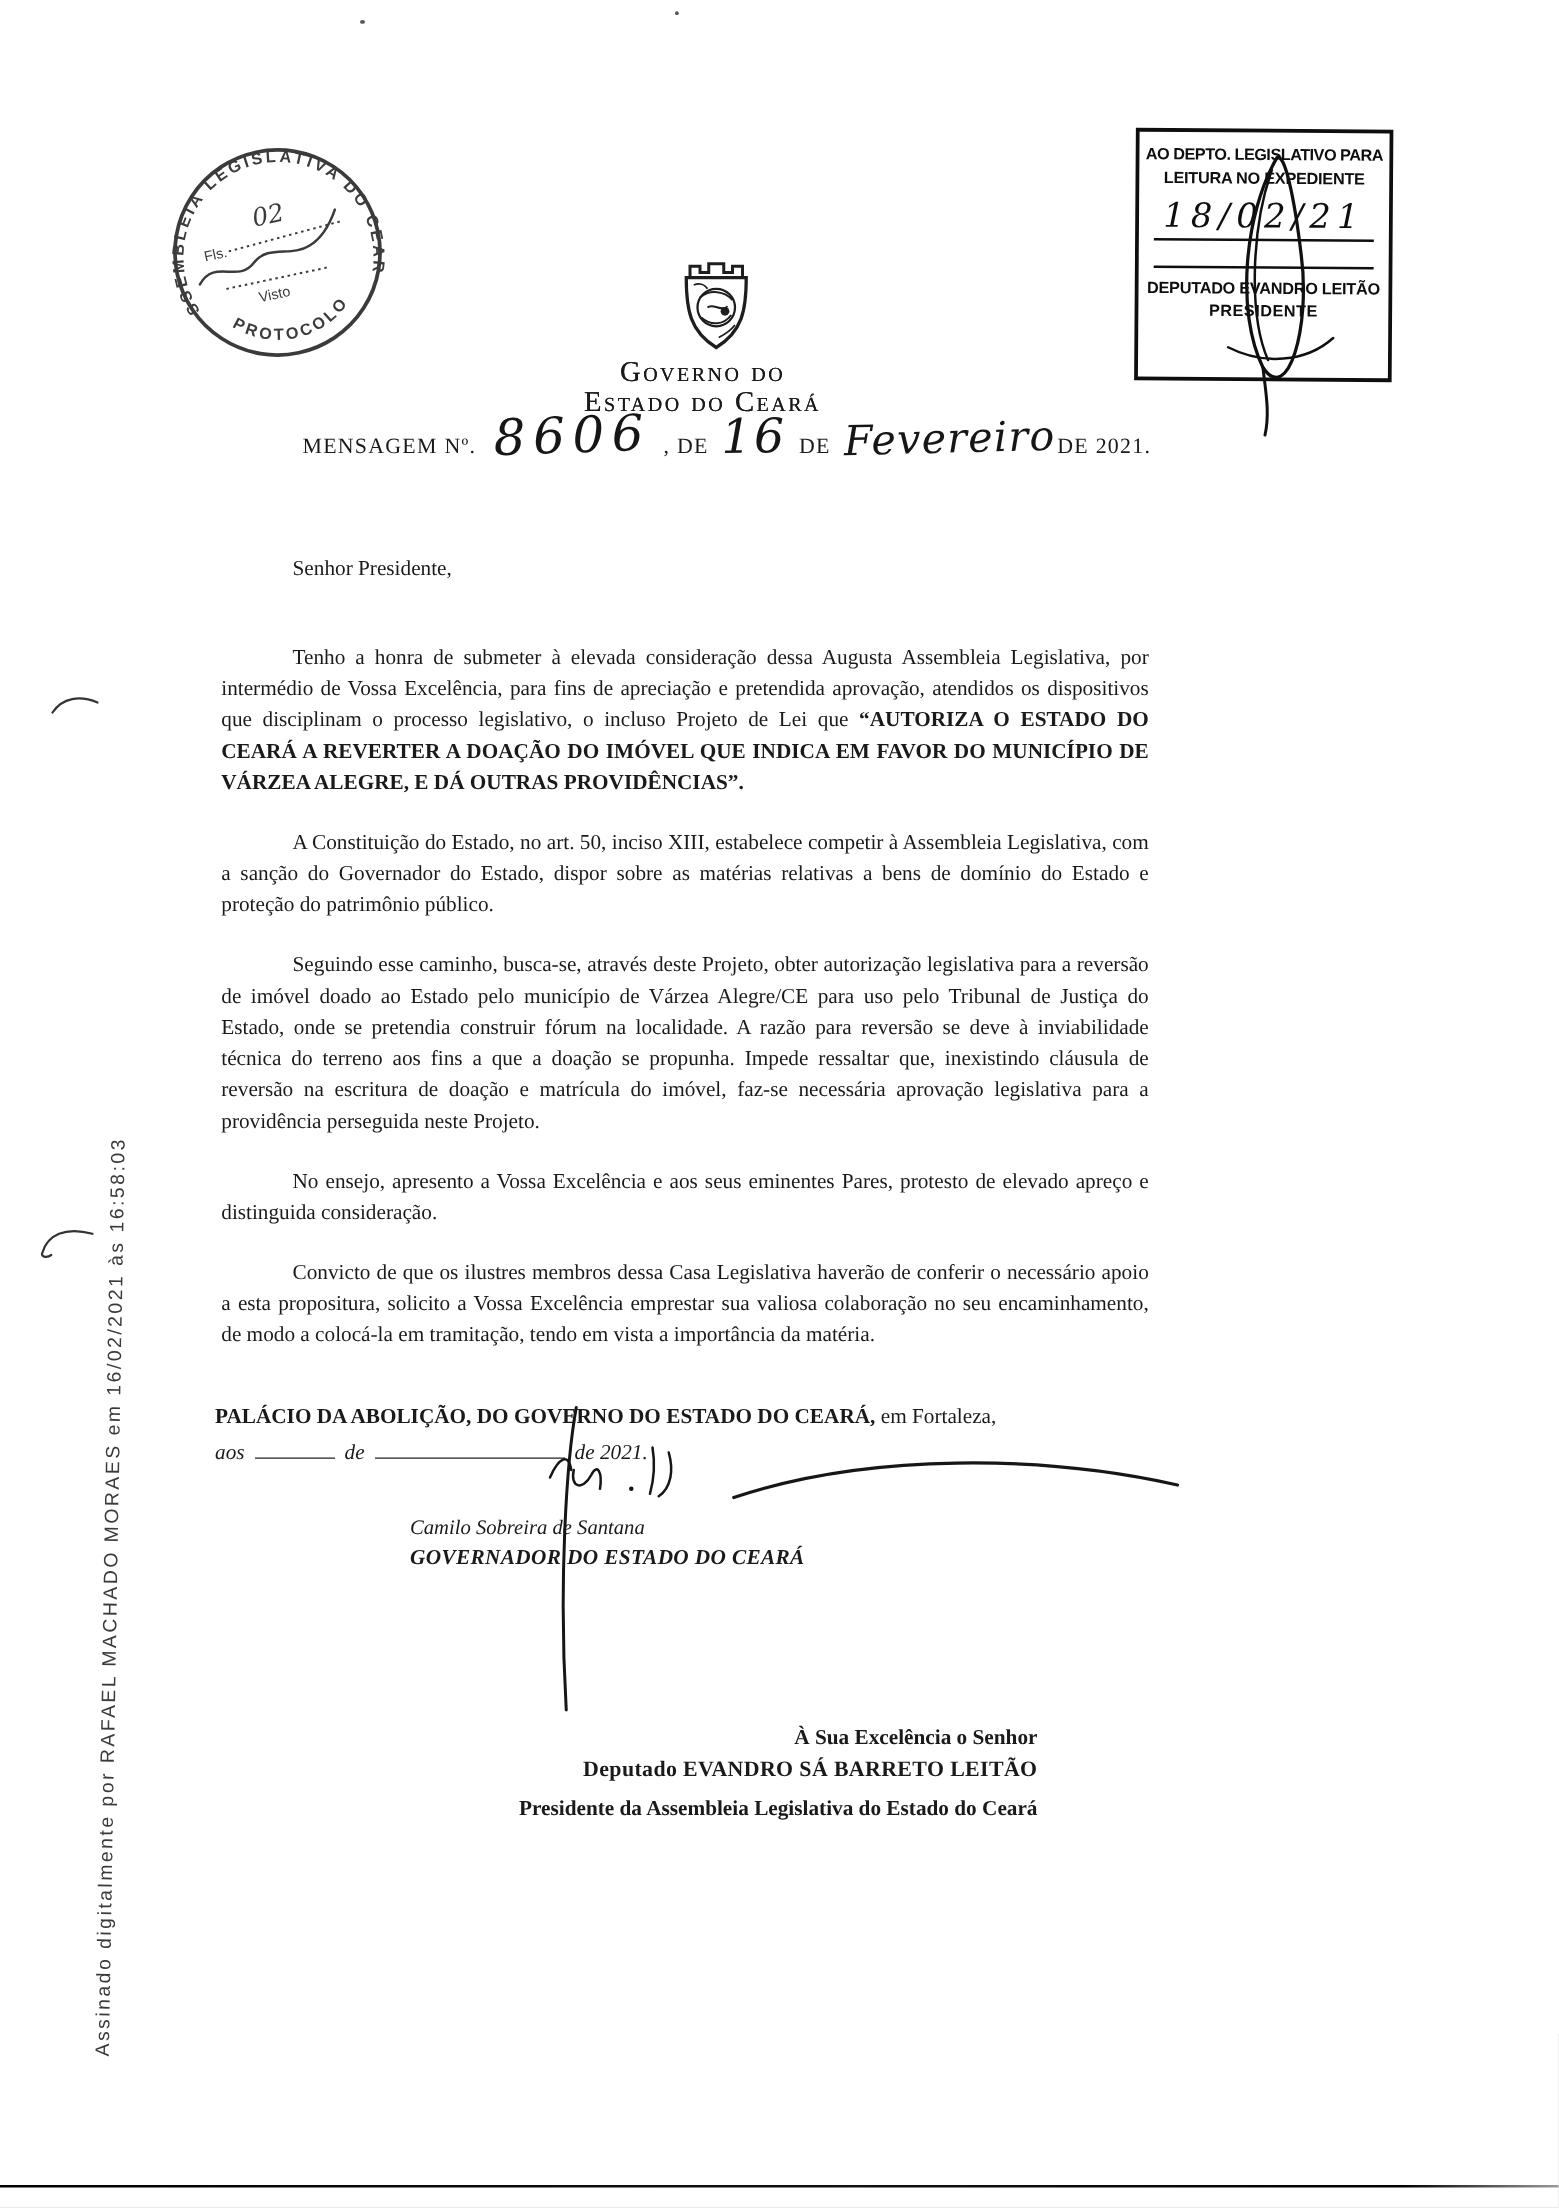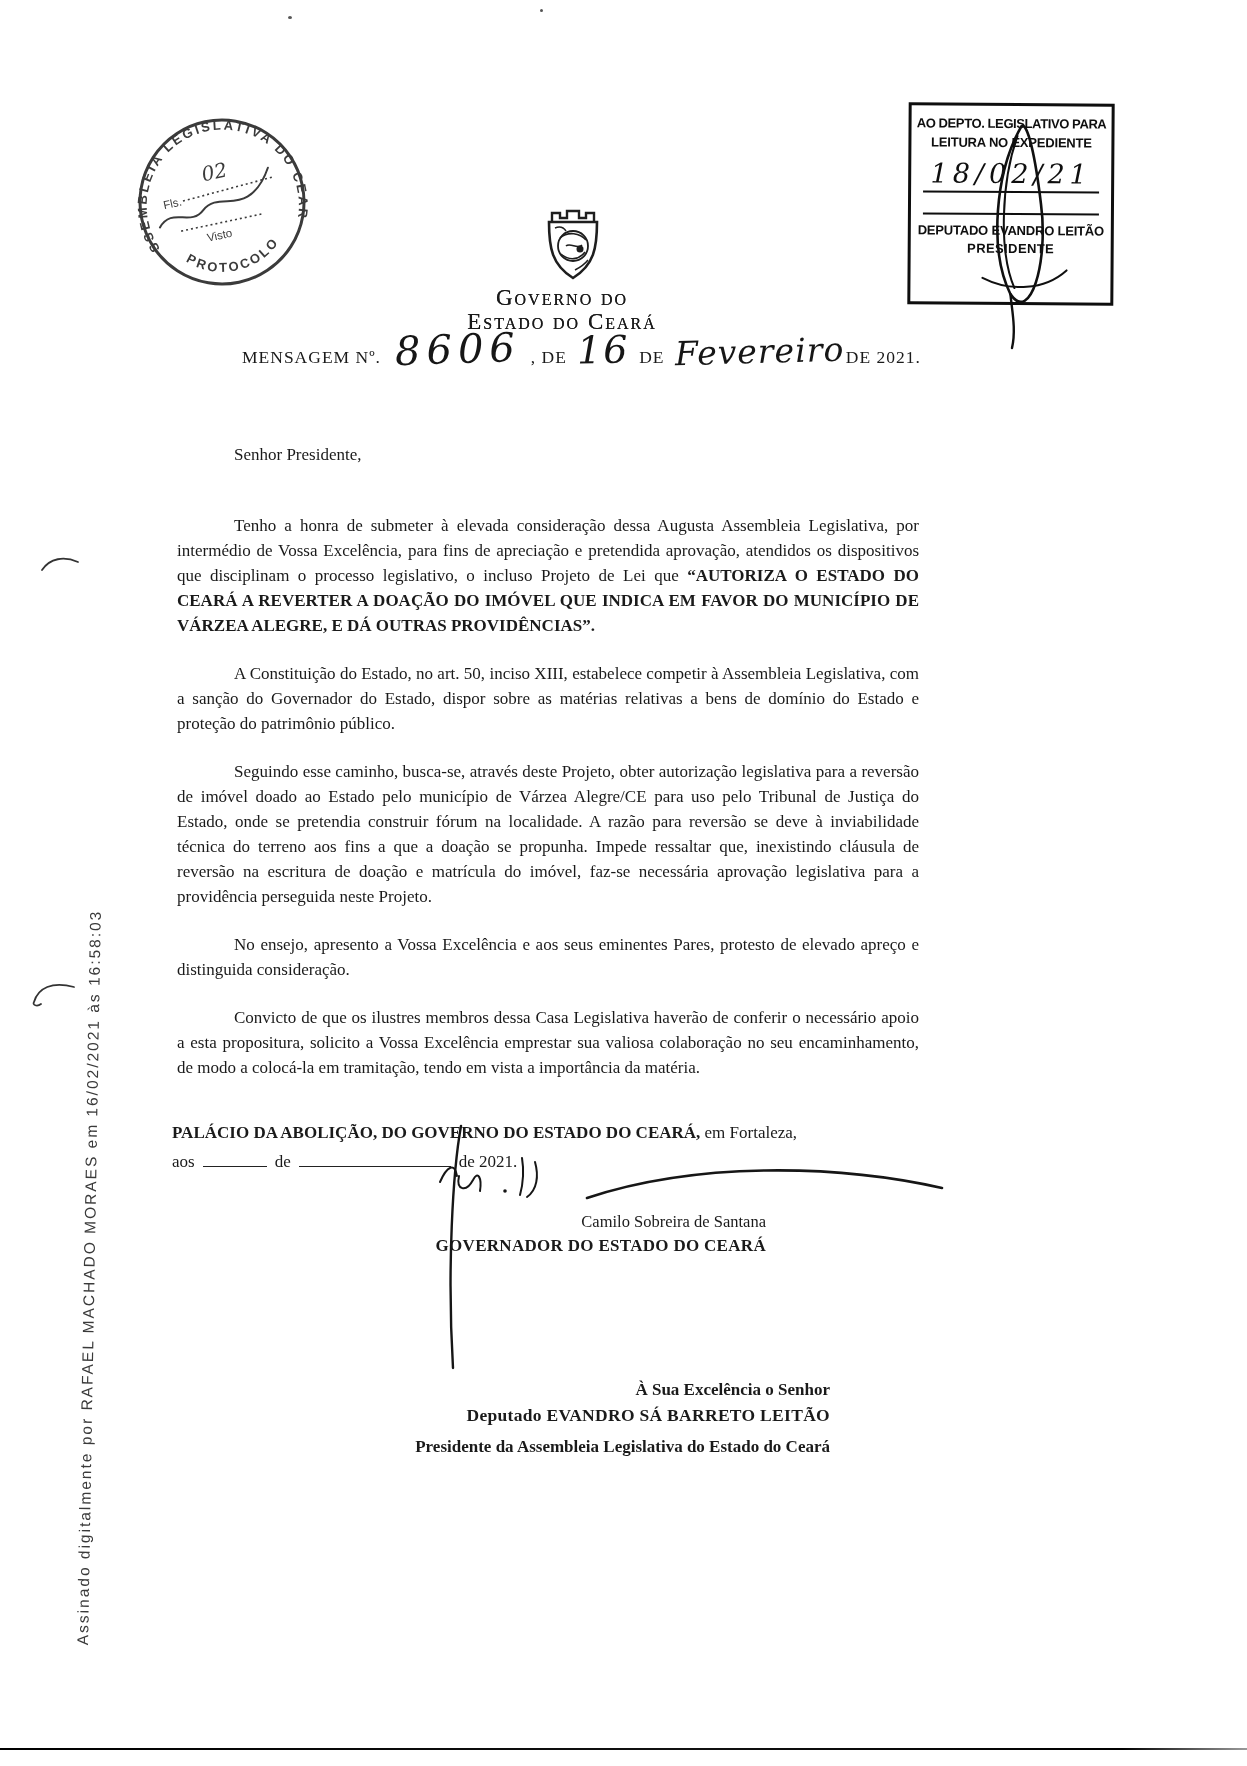--- a/index.html
+++ b/index.html
@@ -53,25 +53,25 @@
   .msg-day{font-size:38px;letter-spacing:2px;margin:0 10px;transform:rotate(-1deg);}
   .msg-month{font-size:33px;letter-spacing:1px;margin:0 2px 0 10px;transform:rotate(-1.5deg);}
   
   .body-block{position:absolute;left:177px;top:442px;width:742px;font-size:17px;line-height:25px;text-align:justify;}
   .salutation{margin:0 0 46px 0;text-indent:57px;}
   .para{margin:0 0 23px 0;text-indent:57px;}
   .bold-upper{font-weight:bold;}
   
   .closing{position:absolute;left:172px;top:1120px;width:740px;font-size:17px;line-height:26px;}
   .b{font-weight:bold;}
-  .aos-line{margin-top:3px;}
+  .aos-line{margin-top:3px;font-style:italic;}
   .blank{display:inline-block;border-bottom:1.5px solid #222;height:15px;vertical-align:baseline;}
   .blank1{width:64px;margin:0 8px;}
   .blank2{width:152px;margin:0 8px;}
-  .signer{position:absolute;left:356px;top:1212px;width:410px;text-align:right;}
+  .signer{position:absolute;left:328px;top:1212px;width:410px;text-align:left;font-style:italic;}
   .signer-name{font-size:16.5px;}
   .signer-title{font-size:17px;font-weight:bold;margin-top:4px;letter-spacing:.3px;}
   .gov-sig{position:absolute;left:395px;top:1118px;width:560px;height:265px;overflow:visible;pointer-events:none;z-index:5;}
   
   .addressee{position:absolute;left:190px;top:1380px;width:640px;text-align:right;}
   .addr1{font-weight:bold;font-size:17px;margin:0 0 5px 0;}
   .addr2{font-weight:bold;font-size:17.5px;margin:0 0 11px 0;letter-spacing:.3px;}
   .addr3{font-weight:bold;font-size:17px;margin:0;}
   
   .margin-mark{position:absolute;overflow:visible;}

